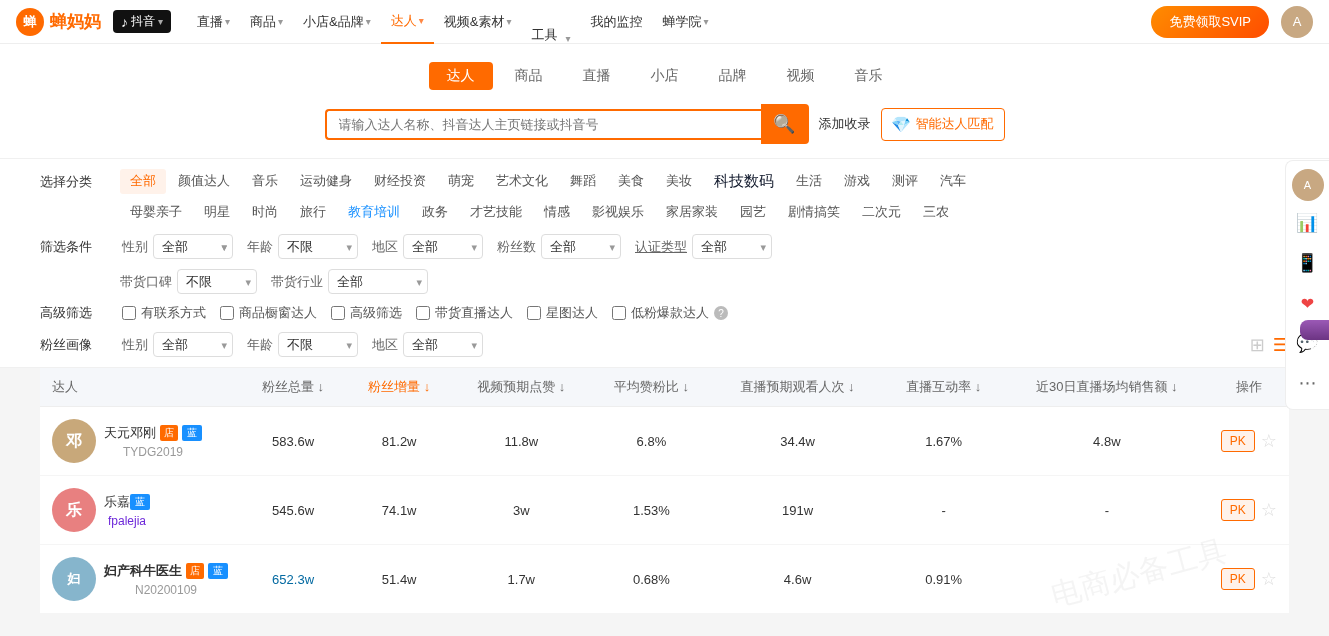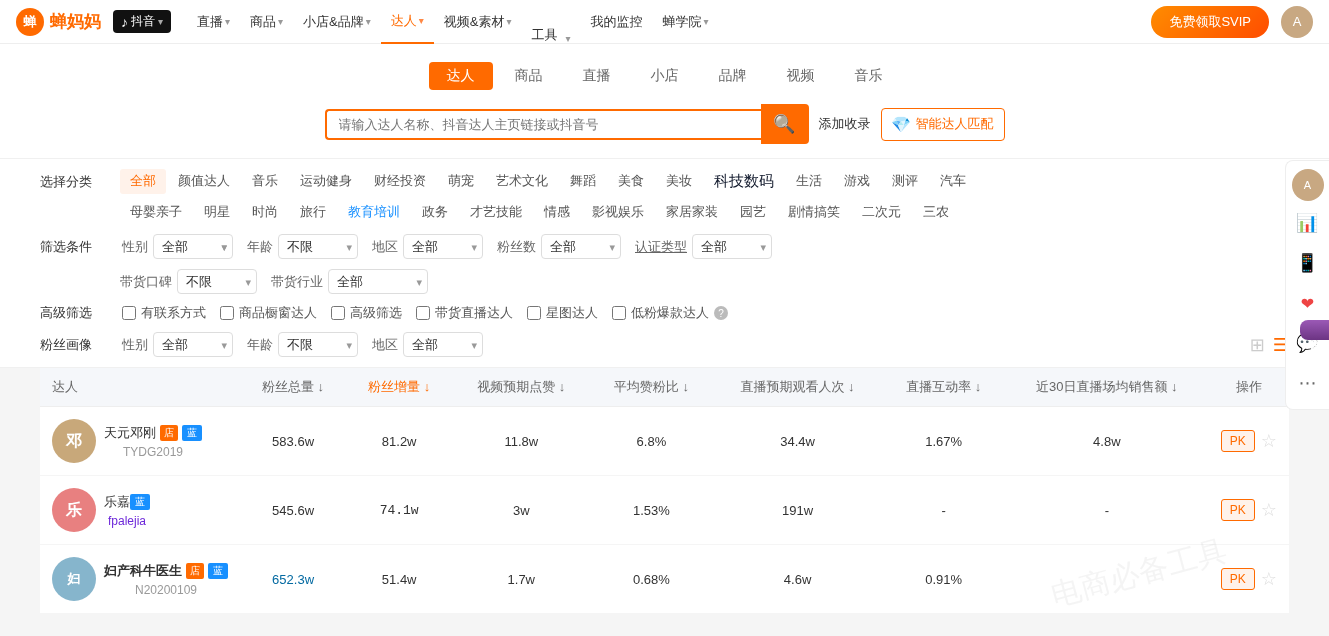--- a/index.html
+++ b/index.html
@@ -336,21 +336,21 @@
             <div>
               <div style="display:flex;align-items:center;margin-bottom:3px;text-align:right;">
                 <span style="font-size:13px;color:#333;font-weight:500;cursor:pointer;">乐嘉</span>
                 <span style="background:#1890ff;color:white;font-size:10px;padding:1px 5px;border-radius:2px;">蓝</span>
               </div>
               <div style="font-size:12px;color:#6d28d9;">fpalejia</div>
             </div>
           </div>
         </td>
         <td style="padding:12px;text-align:center;font-size:13px;color:#333;">545.6w</td>
-        <td style="padding:12px;text-align:center;font-size:13px;color:#333;font-family:Liberation Mono, monospace;">74.1w</td>
+        <td style="padding:12px;text-align:center;font-size:13px;color:#333;">74.1w</td>
         <td style="padding:12px;text-align:center;font-size:13px;color:#333;">3w</td>
         <td style="padding:12px;text-align:center;font-size:13px;color:#333;">1.53%</td>
         <td style="padding:12px;text-align:center;font-size:13px;color:#333;">191w</td>
         <td style="padding:12px;text-align:center;font-size:13px;color:#333;">-</td>
         <td style="padding:12px;text-align:center;font-size:13px;color:#333;">-</td>
         <td style="padding:12px;text-align:center;">
           <div style="display:flex;align-items:center;justify-content:center;gap:6px;">
             <button style="background:#fff2ea;color:#ff6a00;border:1px solid #ff6a00;border-radius:3px;padding:3px 8px;font-size:12px;cursor:pointer;">PK</button>
             <span style="color:#ddd;cursor:pointer;font-size:18px;">☆</span>
           </div>

